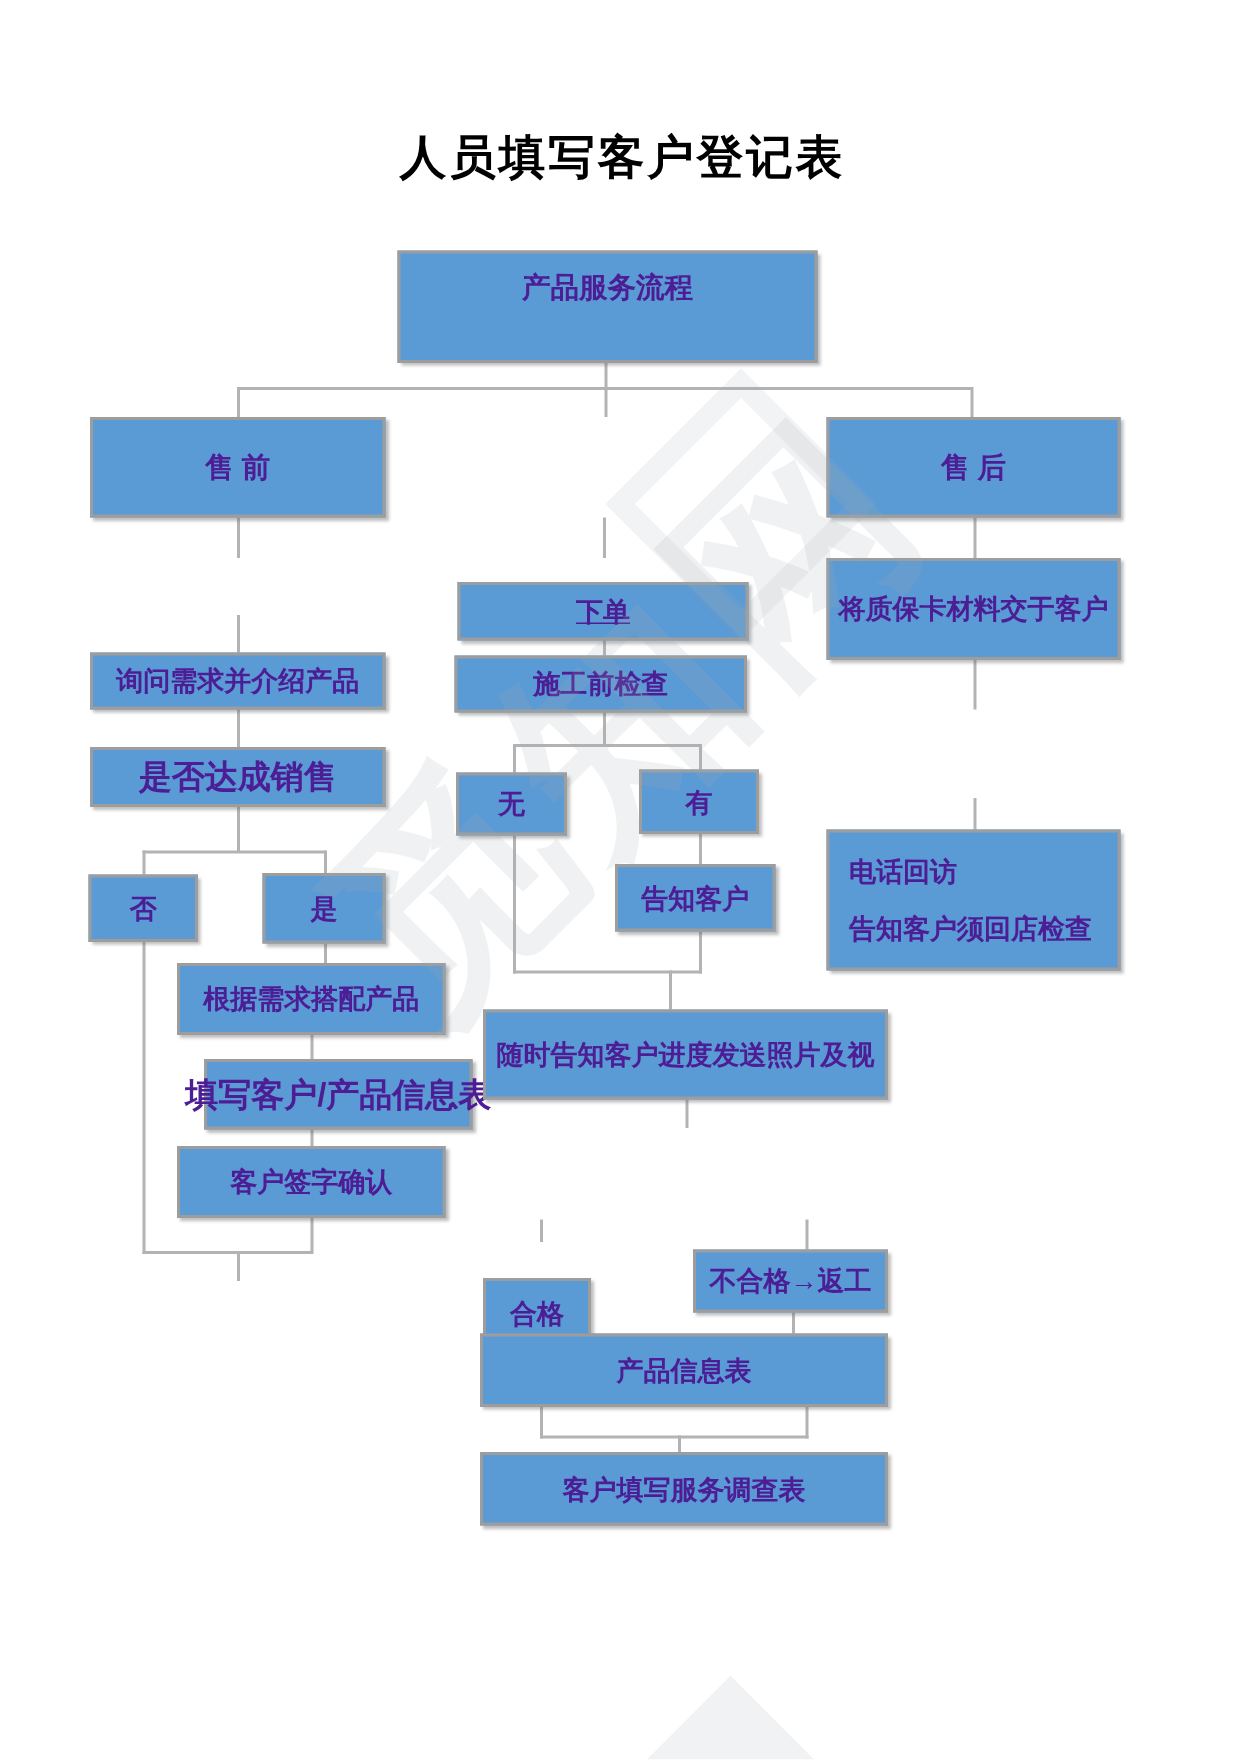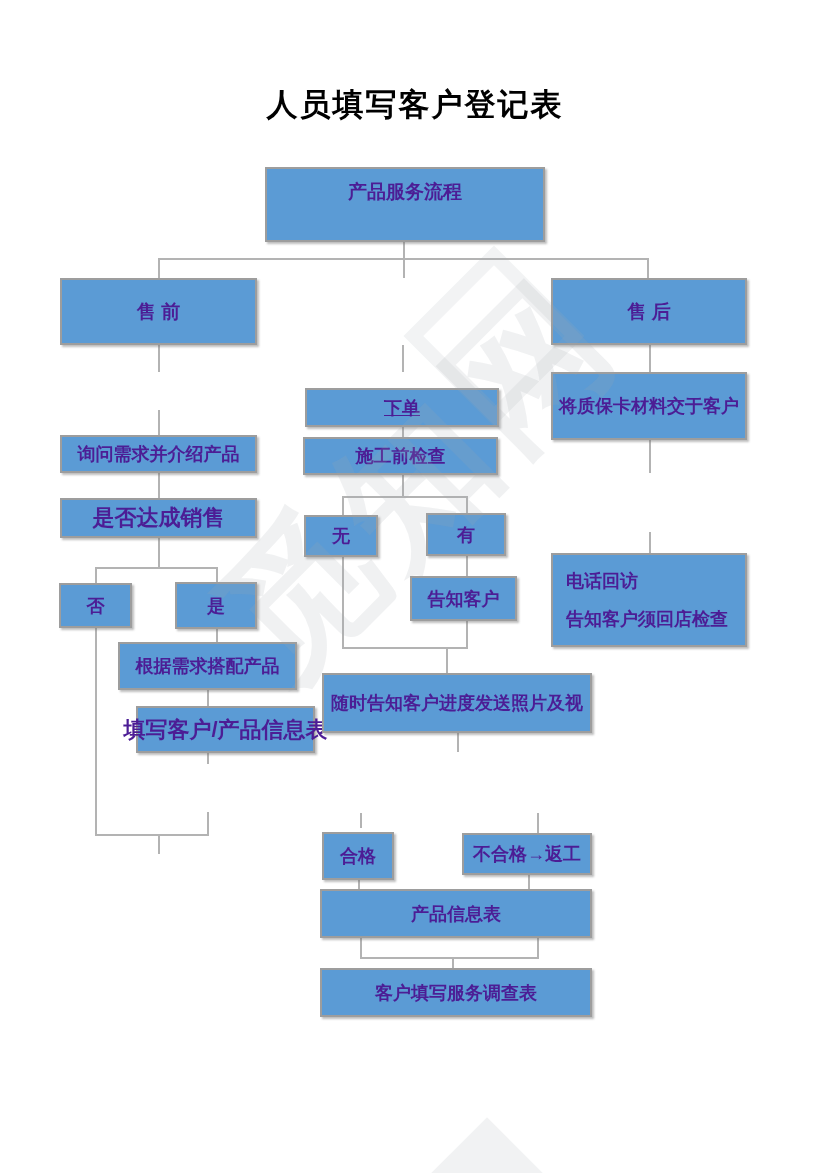--- a/index.html
+++ b/index.html
@@ -108,40 +108,43 @@
   </div>
   <div class="node" style="left:175px;top:582px;width:82px;height:47px;">
     <span>是</span>
   </div>
   <div class="node" style="left:118px;top:642px;width:179px;height:48px;">
     <span>根据需求搭配产品</span>
   </div>
   <div class="node fs17" style="left:118px;top:706px;width:179px;height:47px;margin-left:18px;">
     <span>填写客户/产品信息表</span>
   </div>
+  <div class="node" style="left:118px;top:764px;width:179px;height:48px;">
+    <span>客户签字确认</span>
+  </div>
 
   <div class="node" style="left:305px;top:388px;width:194px;height:39px;text-decoration:underline;">
     <span>下单</span>
   </div>
   <div class="node" style="left:303px;top:437px;width:195px;height:38px;">
     <span>施工前检查</span>
   </div>
   <div class="node" style="left:304px;top:515px;width:74px;height:42px;">
     <span>无</span>
   </div>
   <div class="node" style="left:426px;top:513px;width:80px;height:43px;">
     <span>有</span>
   </div>
   <div class="node" style="left:410px;top:576px;width:107px;height:45px;">
     <span>告知客户</span>
   </div>
   <div class="node" style="left:322px;top:673px;width:270px;height:60px;">
     <span>随时告知客户进度发送照片及视</span>
   </div>
-  <div class="node" style="left:322px;top:832px;width:72px;height:48px;">
+  <div class="node" style="left:322px;top:852px;width:72px;height:48px;">
     <span>合格</span>
   </div>
   <div class="node" style="left:462px;top:833px;width:130px;height:42px;">
     <span>不合格→返工</span>
   </div>
   <div class="node" style="left:320px;top:889px;width:272px;height:49px;">
     <span>产品信息表</span>
   </div>
   <div class="node" style="left:320px;top:968px;width:272px;height:49px;">
     <span>客户填写服务调查表</span>

